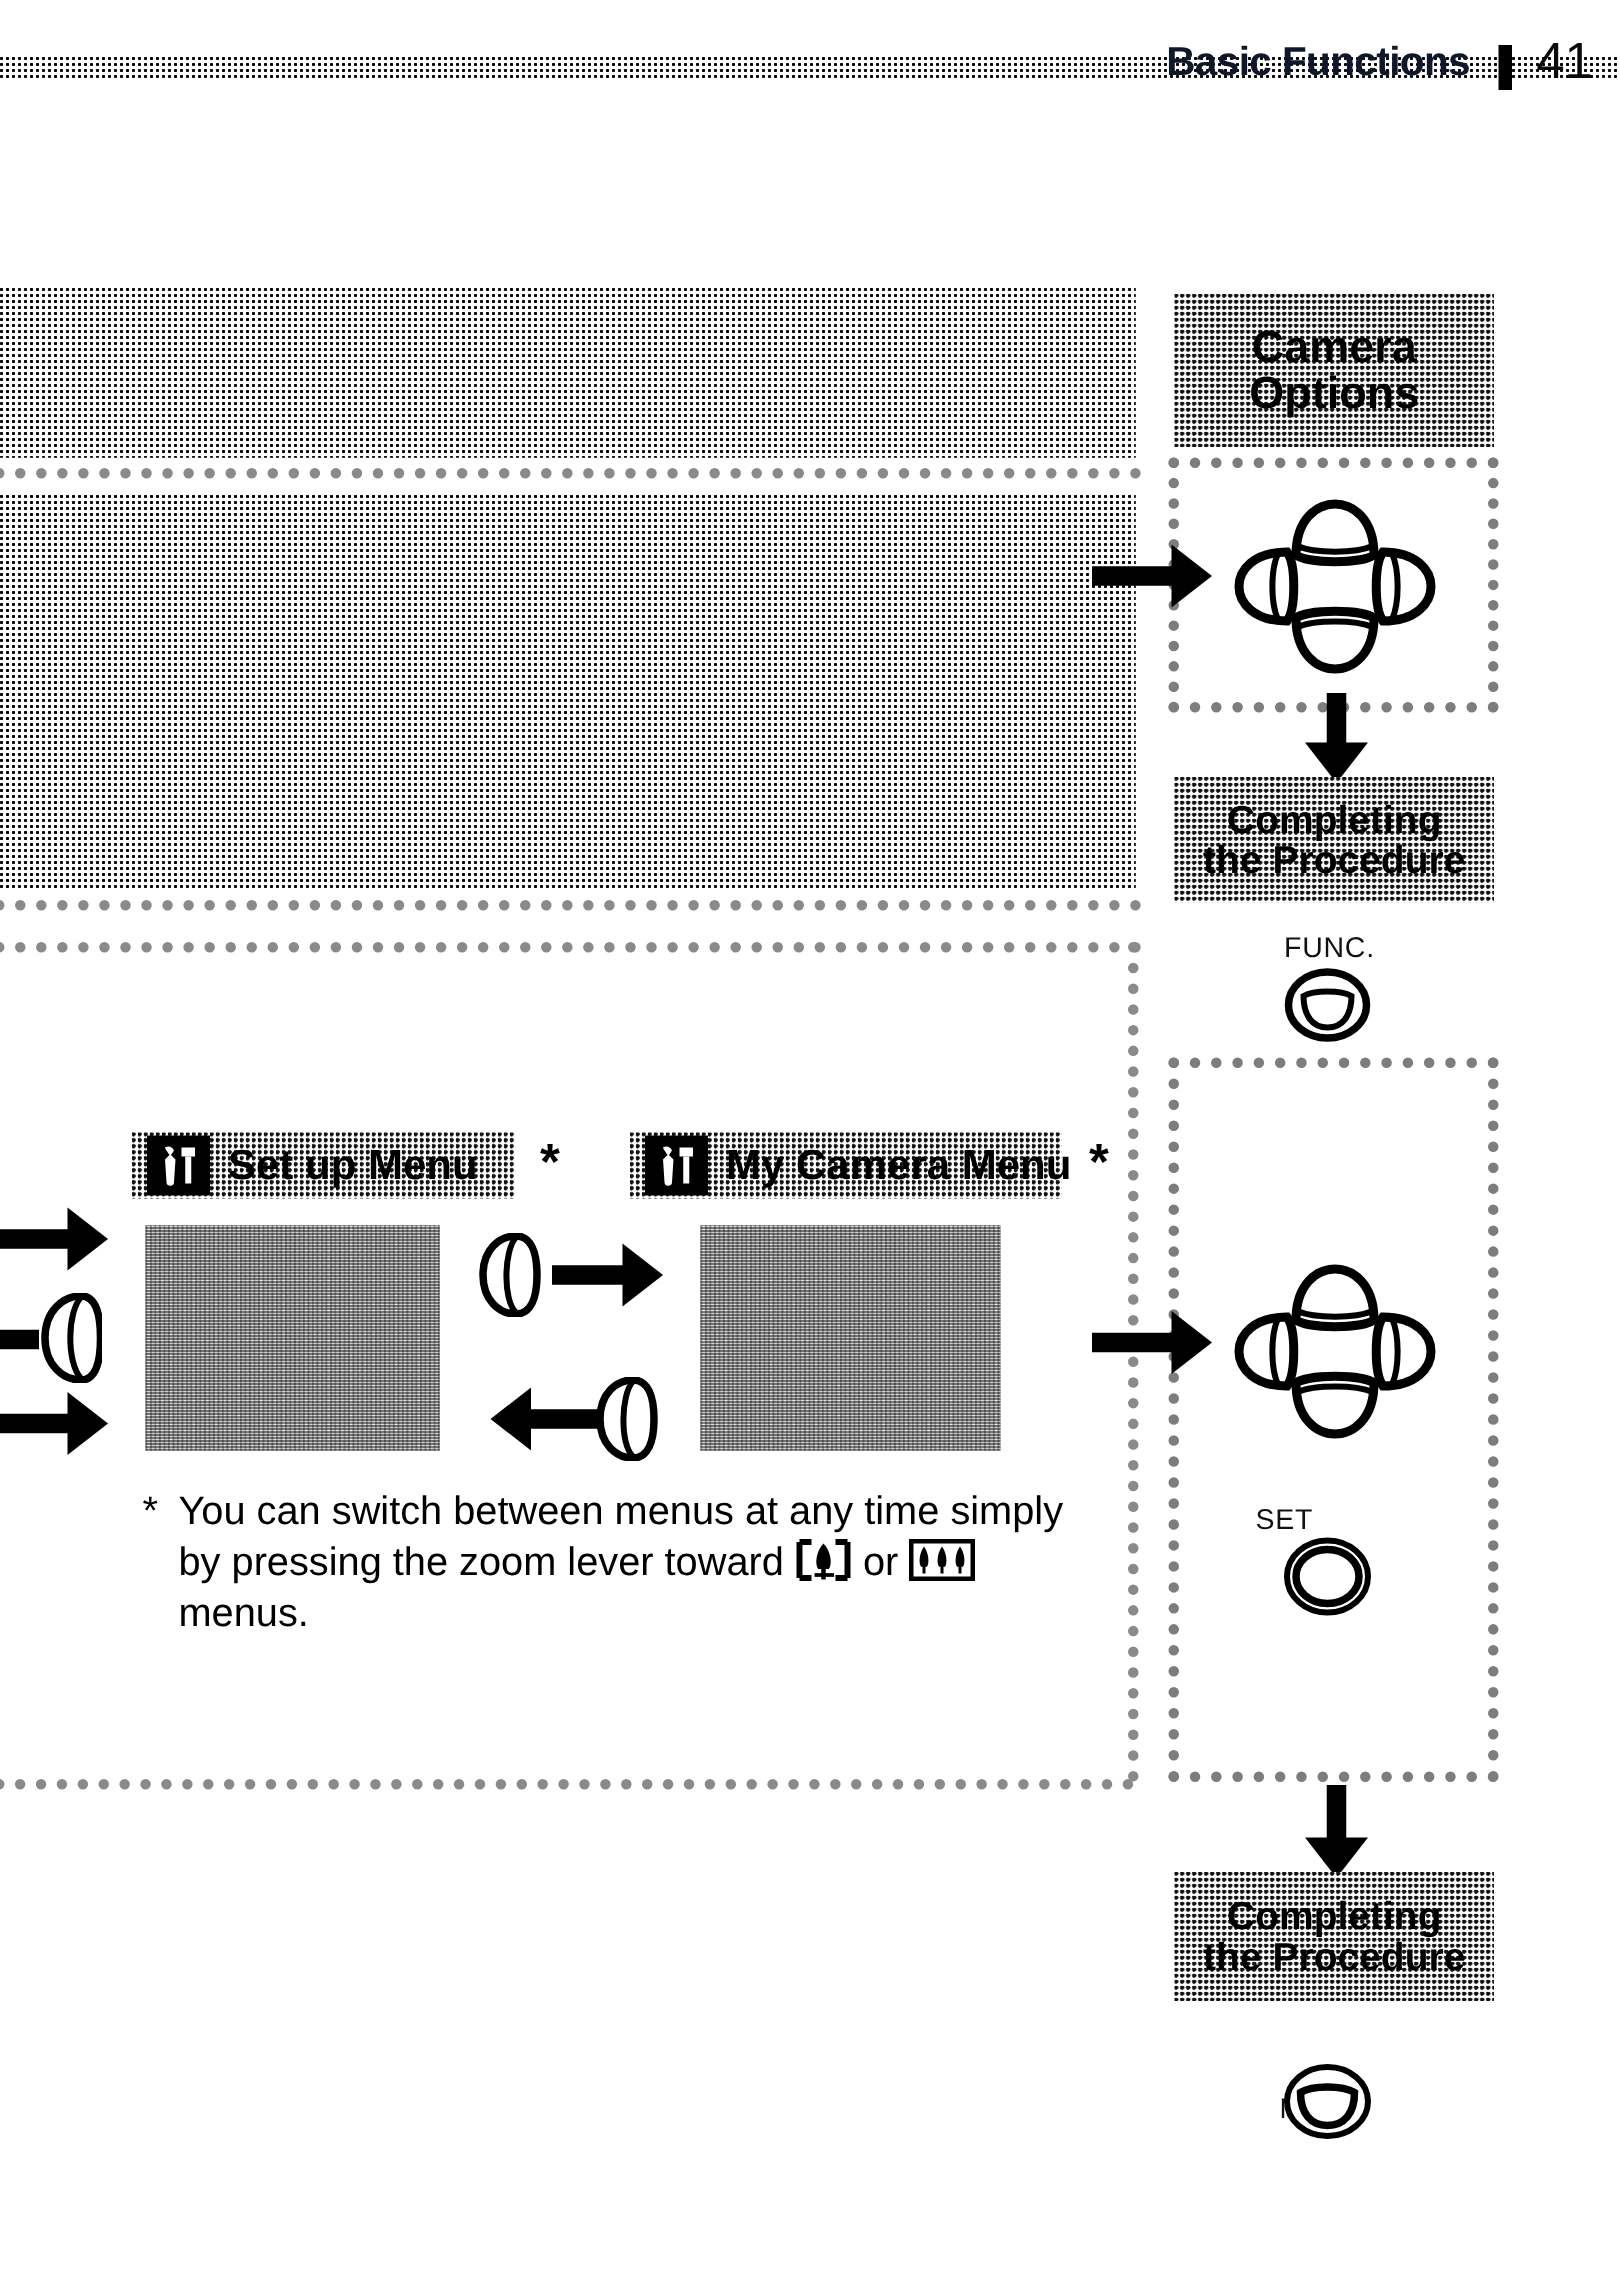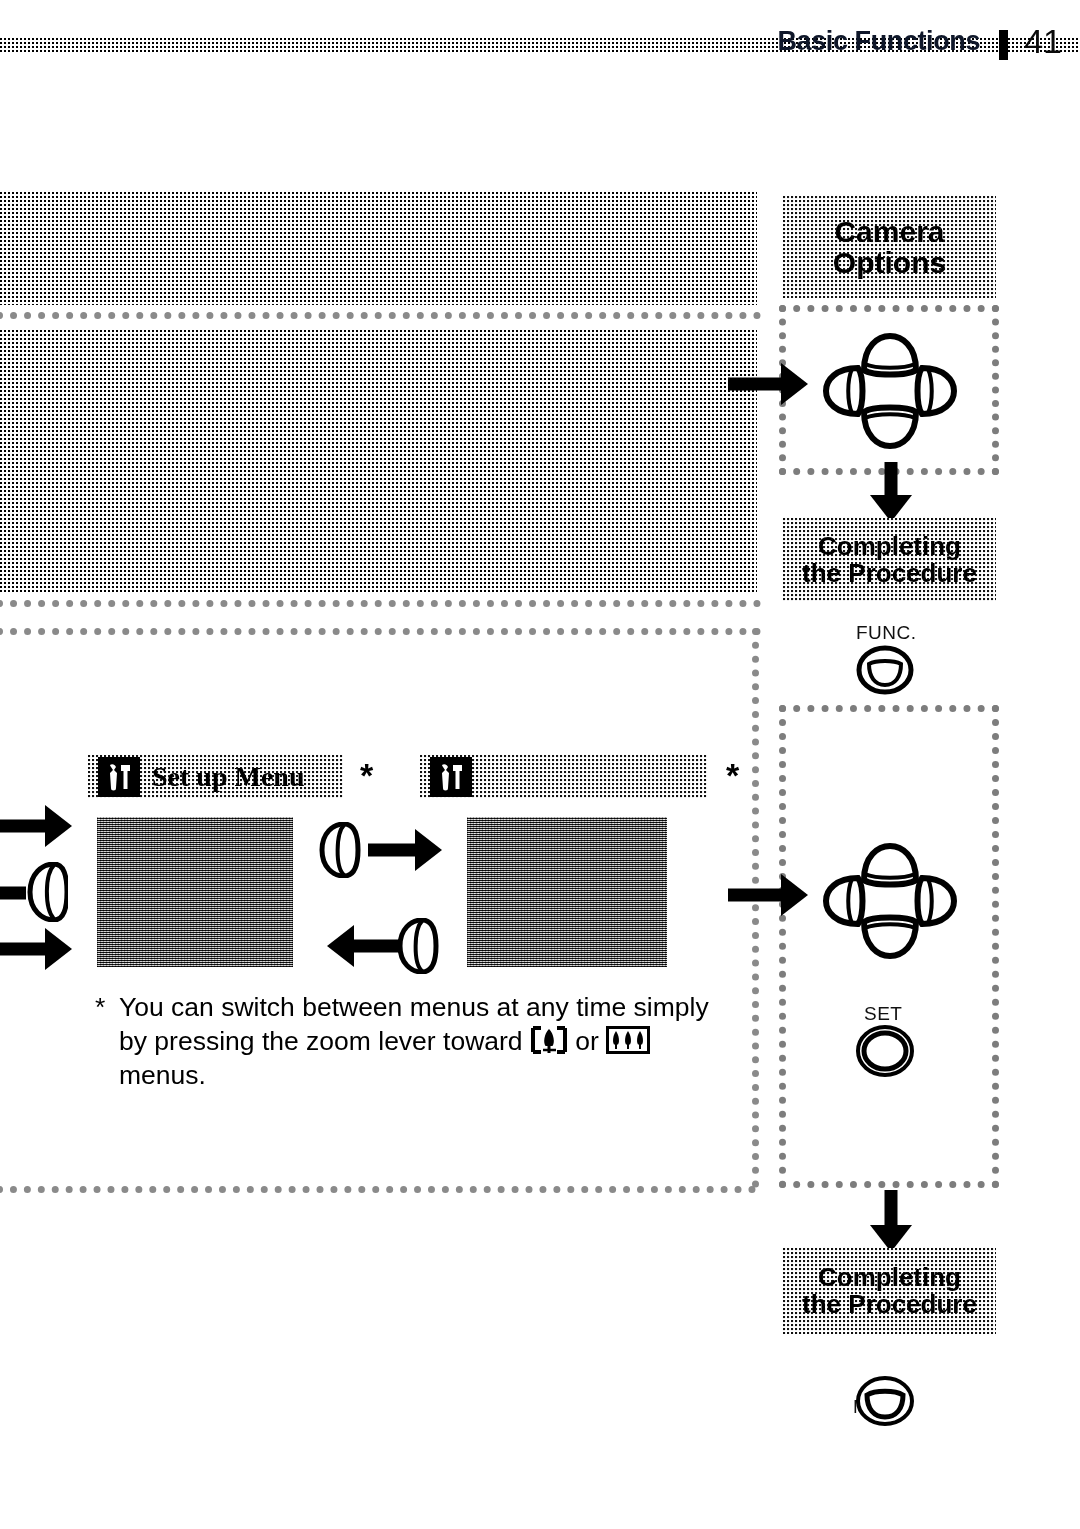--- a/index.html
+++ b/index.html
@@ -127,21 +127,21 @@
     display:flex; align-items:center;
     padding-left:10px;
     box-sizing:border-box;
   }
   .menu-banner .tool-icon{
     width:42px;height:40px;background:#000;
     display:flex;align-items:center;justify-content:center;
     margin-right:12px;flex:0 0 auto;
   }
   .menu-banner .mtext{
-    font-size:28px;font-weight:bold;color:#000;white-space:nowrap;font-family:Liberation Serif, serif;
+    font-size:28px;font-weight:bold;color:#000;white-space:nowrap;
   }
   .asterisk{
     position:absolute; font-size:34px; font-weight:bold; color:#000;
     line-height:1;
   }
 
   
   .lcd{ position:absolute; }
 
   
@@ -249,20 +249,21 @@
 </div>
 
 <div class="menu-banner halftone-dark" style="left:420px; top:755px; width:288px; height:44px;">
   <span class="tool-icon">
     <svg width="28" height="30" viewBox="0 0 28 30">
       <path d="M5 3 a4 4 0 0 1 6 2 l-2 3 l3 3 l-1 15 a2.5 2.5 0 0 1 -5 0 l-1 -15 l3 -3 l-2 -3 a4 4 0 0 1 -1 -2 z" fill="#fff"></path>
       <rect x="16" y="3" width="9" height="6" fill="#fff"></rect>
       <rect x="18.5" y="9" width="4" height="18" fill="#fff"></rect>
     </svg>
   </span>
+  <span class="mtext">My Camera Menu</span>
 </div>
 <div class="asterisk" style="left:726px; top:758px;">*</div>
 
 <div class="lcd noise-lcd" style="left:467px; top:817px; width:200px; height:150px;"></div>
 
 <div class="footnote" style="left:95px; top:990px;">
   <span class="fn-mark">*</span>
   <span class="fn-body">
     <span>You can switch between menus at any time simply by pressing the zoom lever toward </span><span class="inline-icon tele" style="width:38px;height:28px;border:none;position:relative;">
       <svg width="38" height="28" viewBox="0 0 38 28">
@@ -350,21 +351,21 @@
     <path d="M45 38 C56 43 84 43 95 38" fill="none" stroke="#000" stroke-width="4"></path>
     <path d="M44 86 C44 110 58 120 70 120 C82 120 96 110 96 86 C88 80 52 80 44 86 Z" fill="#fff" stroke="#000" stroke-width="6"></path>
     <path d="M45 92 C56 87 84 87 95 92" fill="none" stroke="#000" stroke-width="4"></path>
     <path d="M38 42 C16 42 6 54 6 65 C6 76 16 88 38 88 C44 80 44 50 38 42 Z" fill="#fff" stroke="#000" stroke-width="6"></path>
     <path d="M32 43 C27 54 27 76 32 87" fill="none" stroke="#000" stroke-width="4"></path>
     <path d="M102 42 C124 42 134 54 134 65 C134 76 124 88 102 88 C96 80 96 50 102 42 Z" fill="#fff" stroke="#000" stroke-width="6"></path>
     <path d="M108 43 C113 54 113 76 108 87" fill="none" stroke="#000" stroke-width="4"></path>
   </svg>
 </div>
 
-<div class="btn-caption" style="left:864px; top:1003px;">SET</div>
+<div class="btn-caption" style="left:837px; top:1003px;">SET</div>
 <div class="btn-round" style="left:855px; top:1024px; width:60px; height:54px;">
   <svg width="60" height="54" viewBox="0 0 60 54">
     <ellipse cx="30" cy="27" rx="27" ry="24" fill="#fff" stroke="#000" stroke-width="4"></ellipse>
     <ellipse cx="30" cy="27" rx="21" ry="18" fill="#fff" stroke="#000" stroke-width="5"></ellipse>
   </svg>
 </div>
 
 <div class="arrow arrow-d" style="left:870px; top:1190px; width:42px; height:62px;">
   <div class="shaft" style="height:42px;"></div>
     <div class="head"></div>

